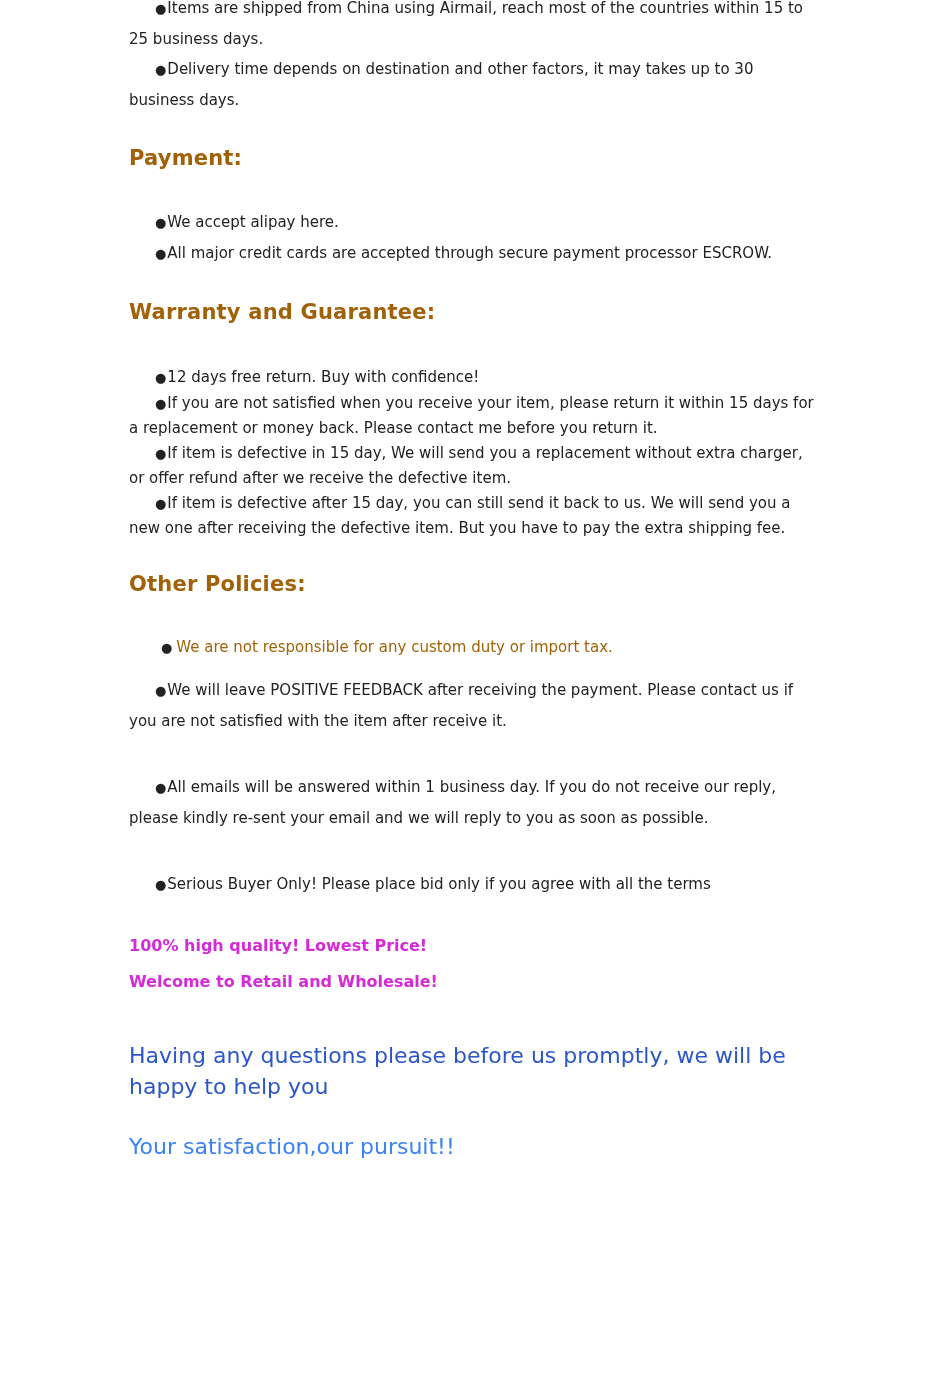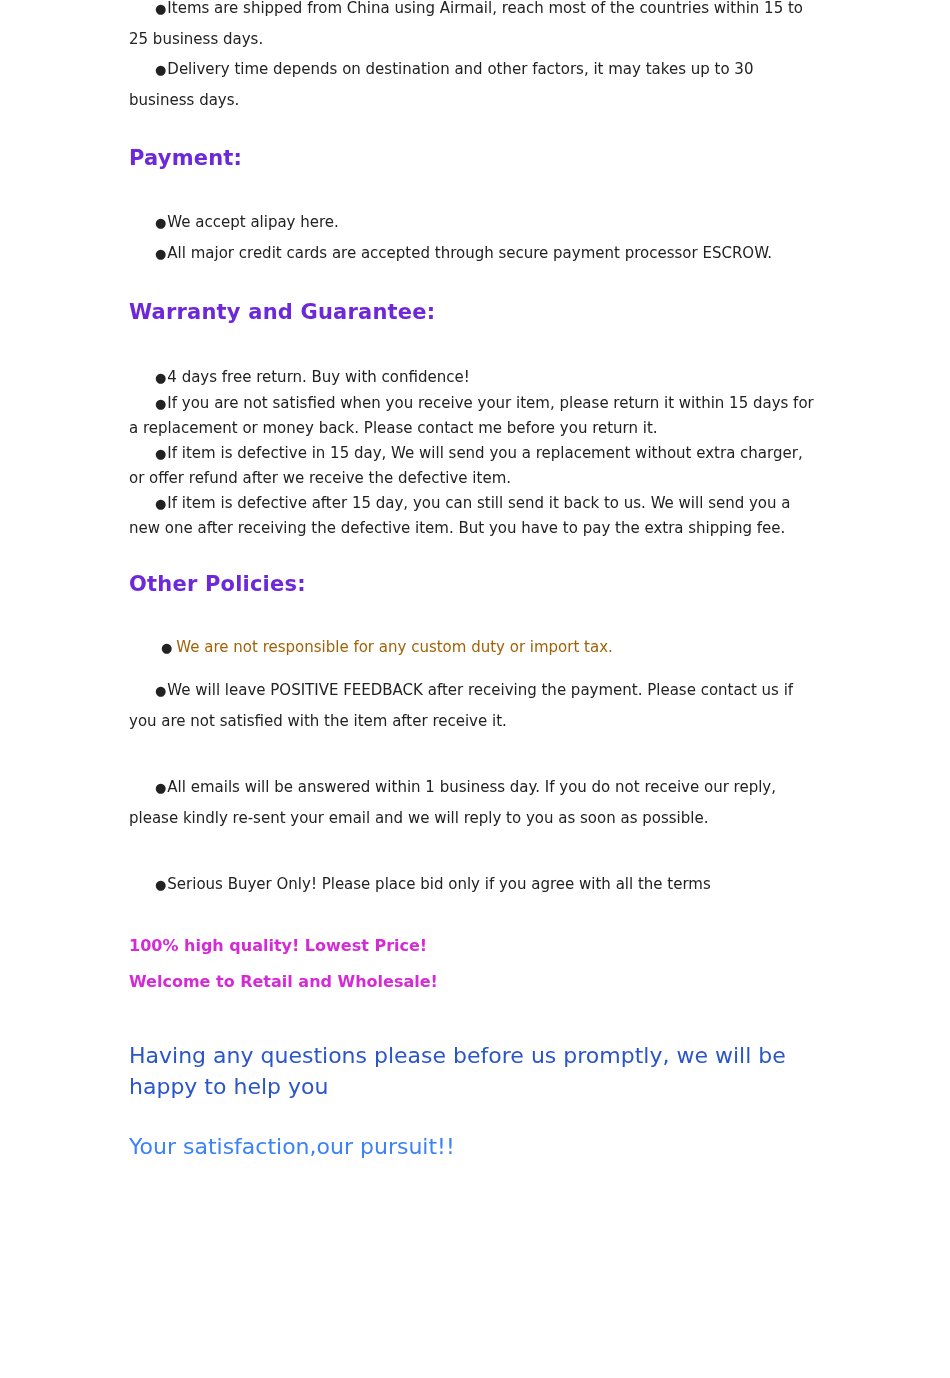--- a/index.html
+++ b/index.html
@@ -35,21 +35,21 @@
   }
   .first-para {
     margin-top: -7px; 
   }
   .gap-sm { margin-top: 36px; }
   .gap-md { margin-top: 36px; }
   h2.section-heading {
     font-size: 21px;
     line-height: 26px;
     font-weight: bold;
-    color: #6d28d9;
+    color: #a16207;
     margin: 30px 0 0 0;
     letter-spacing: 0.2px;
   }
   .red-text { color: #a16207; }
   .red-line {
     font-size: 15px;
     line-height: 30px;
     margin: 35px 0 0 0;
     text-indent: 32px;
   }
@@ -86,21 +86,21 @@
   </section>
 
   <section>
     <h2 class="section-heading">Payment:</h2>
     <p class="para gap-md"><span class="dot">●</span><span>We accept alipay here.</span></p>
     <p class="para"><span class="dot">●</span><span>All major credit cards are accepted through secure payment processor ESCROW.</span></p>
   </section>
 
   <section>
     <h2 class="section-heading gap-sm">Warranty and Guarantee:</h2>
-    <p class="para tight" style="margin-top:40px"><span class="dot">●</span><span>4 days free return. Buy with confidence!</span></p>
+    <p class="para tight" style="margin-top:40px"><span class="dot">●</span><span>12 days free return. Buy with confidence!</span></p>
     <p class="para tight"><span class="dot">●</span><span>If you are not satisfied when you receive your item, please return it within 15 days for a replacement or money back. Please contact me before you return it.</span></p>
     <p class="para tight"><span class="dot">●</span><span>If item is defective in 15 day, We will send you a replacement without extra charger, or offer refund after we receive the defective item.</span></p>
     <p class="para tight"><span class="dot">●</span><span>If item is defective after 15 day, you can still send it back to us. We will send you a new one after receiving the defective item. But you have to pay the extra shipping fee.</span></p>
   </section>
 
   <section>
     <h2 class="section-heading gap-sm">Other Policies:</h2>
     <p class="red-line"><span class="dot">●</span><span class="red-text">We are not responsible for any custom duty or import tax.</span></p>
     <p class="para" style="margin-top:12px"><span class="dot">●</span><span>We will leave POSITIVE FEEDBACK after receiving the payment. Please contact us if you are not satisfied with the item after receive it.</span></p>
     <p class="para gap-sm"><span class="dot">●</span><span>All emails will be answered within 1 business day. If you do not receive our reply, please kindly re-sent your email and we will reply to you as soon as possible.</span></p>

